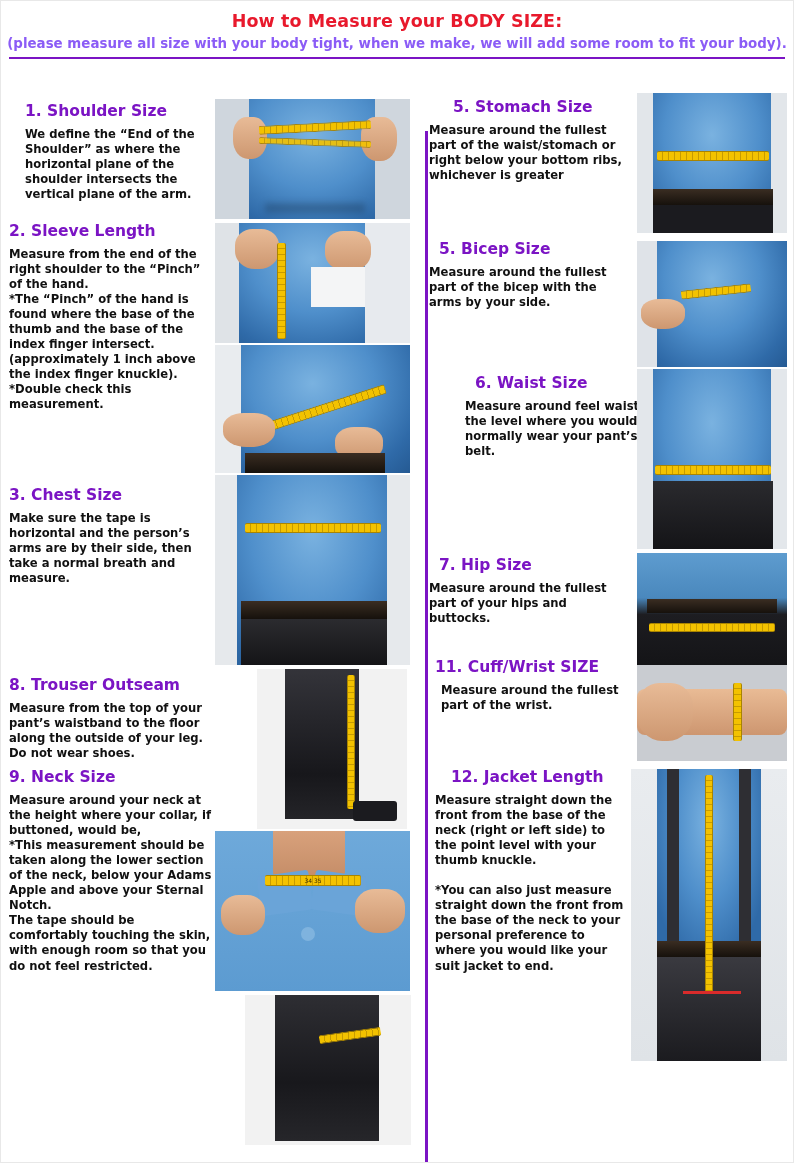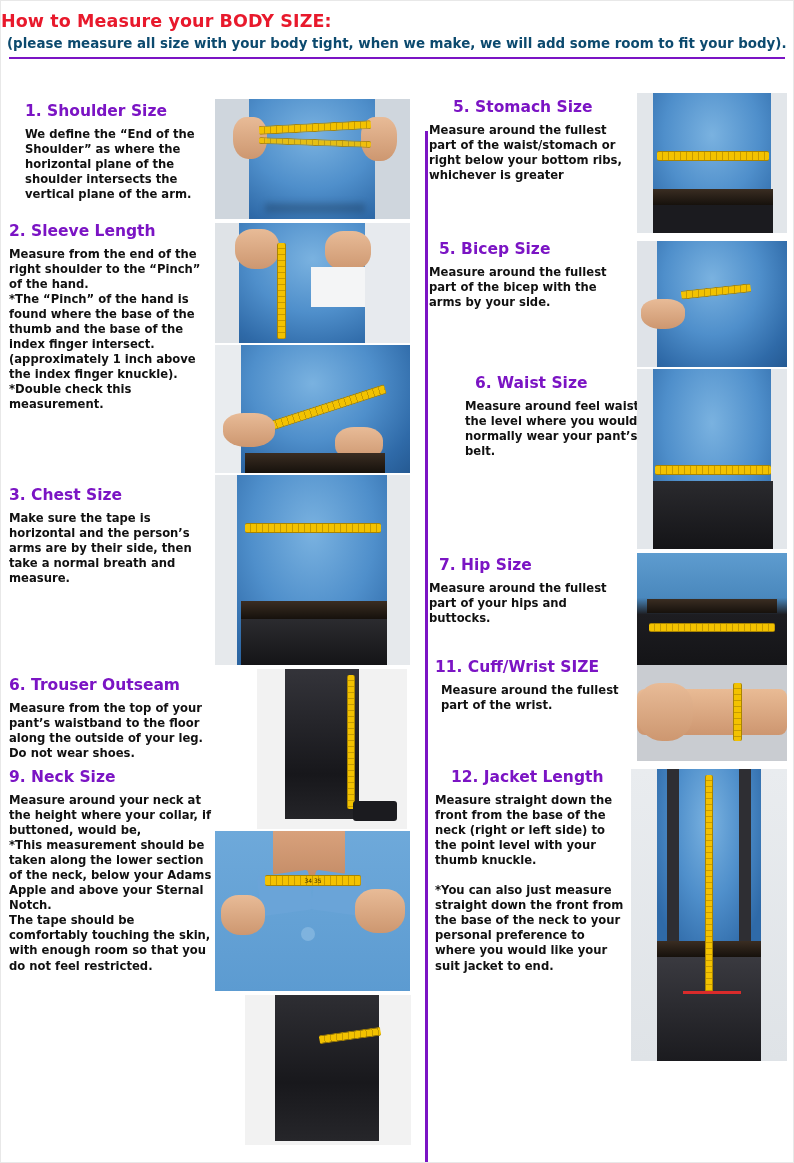--- a/index.html
+++ b/index.html
@@ -13,32 +13,32 @@
     position: relative;
     width: 794px;
     height: 1163px;
     background: #fff;
     overflow: hidden;
     border: 1px solid #e8e8e8;
   }
 
   
   .header {
-    text-align: left;
+    text-align: center;
     padding-top: 10px;
   }
   .title {
     color: #e8192c;
     font-weight: bold;
     font-size: 17.5px;
     letter-spacing: 0.1px;
     font-family: "DejaVu Sans", sans-serif;
   }
   .subtitle {
-    color: #0c4a6e;
+    color: #8b5cf6;
     font-size: 13.4px;
     font-weight: bold;
     margin-top: 5px;
     padding: 0 6px;
     font-family: "DejaVu Sans", sans-serif;
   }
   .hr-line {
     height: 2px;
     background: #7b14c4;
     margin: 6px 8px 0 8px;
@@ -201,21 +201,21 @@
       <div class="photo" style="left:214px; top:412px; width:195px; height:190px;">
         <div class="ph-inner shirt-blue"></div>
         <div class="photo" style="left:0;top:0;width:22px;height:190px;background:#e6e9ec;"></div>
         <div class="photo" style="left:172px;top:0;width:23px;height:190px;background:#e6e9ec;"></div>
         <div class="tape" style="left:30px; top:48px; width:136px; height:10px;"></div>
         <div class="belt" style="left:26px; top:126px; width:146px; height:18px;"></div>
         <div class="photo" style="left:26px;top:144px;width:146px;height:46px;background:linear-gradient(180deg,#2b2b2f,#141417);"></div>
       </div>
 
       <div class="entry" style="left:8px; top:614px; width:205px;">
-        <div class="heading">6. Trouser Outseam</div>
+        <div class="heading">8. Trouser Outseam</div>
         <div class="body-text">Measure from the top of your pant’s waistband to the floor along the outside of your leg. Do not wear shoes.</div>
       </div>
       <div class="photo" style="left:256px; top:606px; width:150px; height:160px;">
         <div class="ph-inner bg-white"></div>
         <div class="photo" style="left:28px;top:0;width:74px;height:150px;background:linear-gradient(180deg,#34343a 0%,#17171b 70%,#242428 100%);"></div>
         <div class="tape-v" style="left:90px; top:6px; width:8px; height:134px;"></div>
         <div class="photo" style="left:96px;top:132px;width:44px;height:20px;background:#1b1b1f;border-radius:3px;"></div>
       </div>
 
       <div class="entry" style="left:8px; top:706px; width:205px;">

